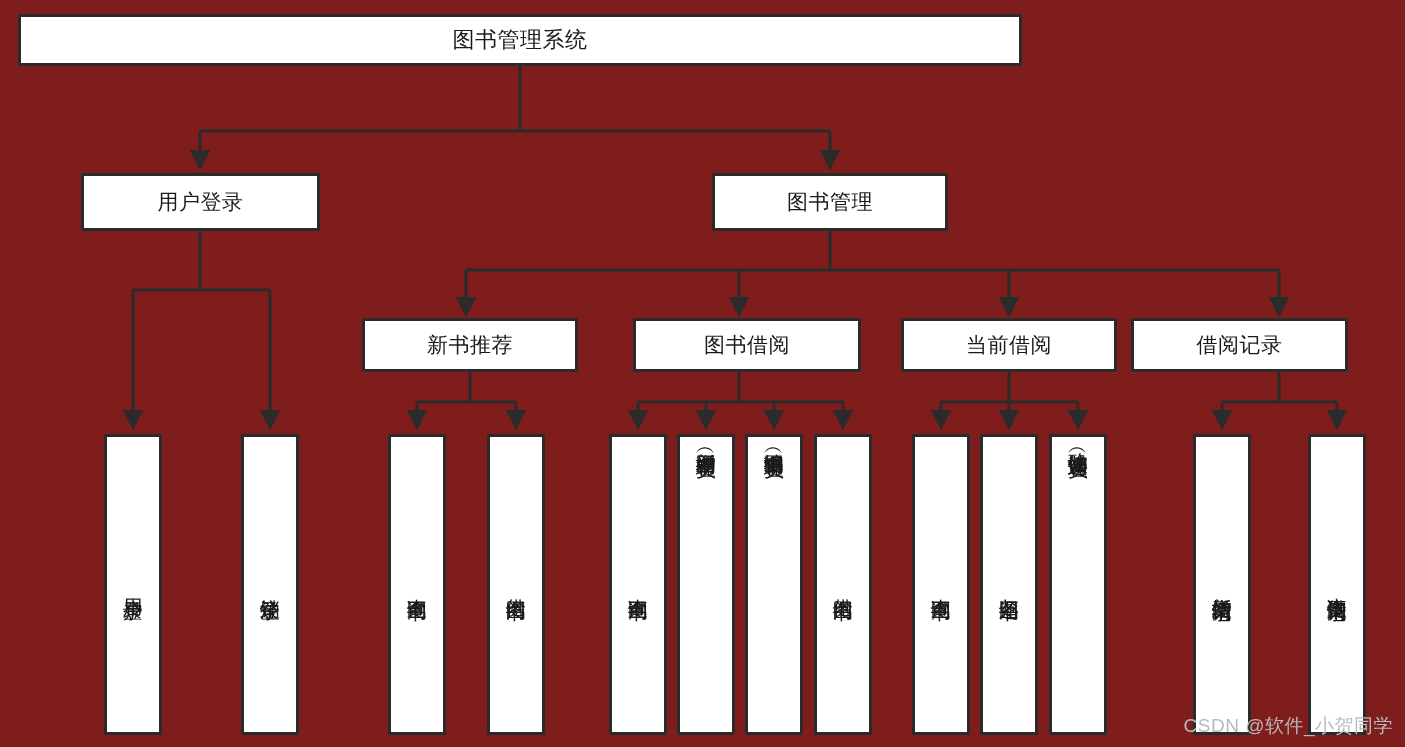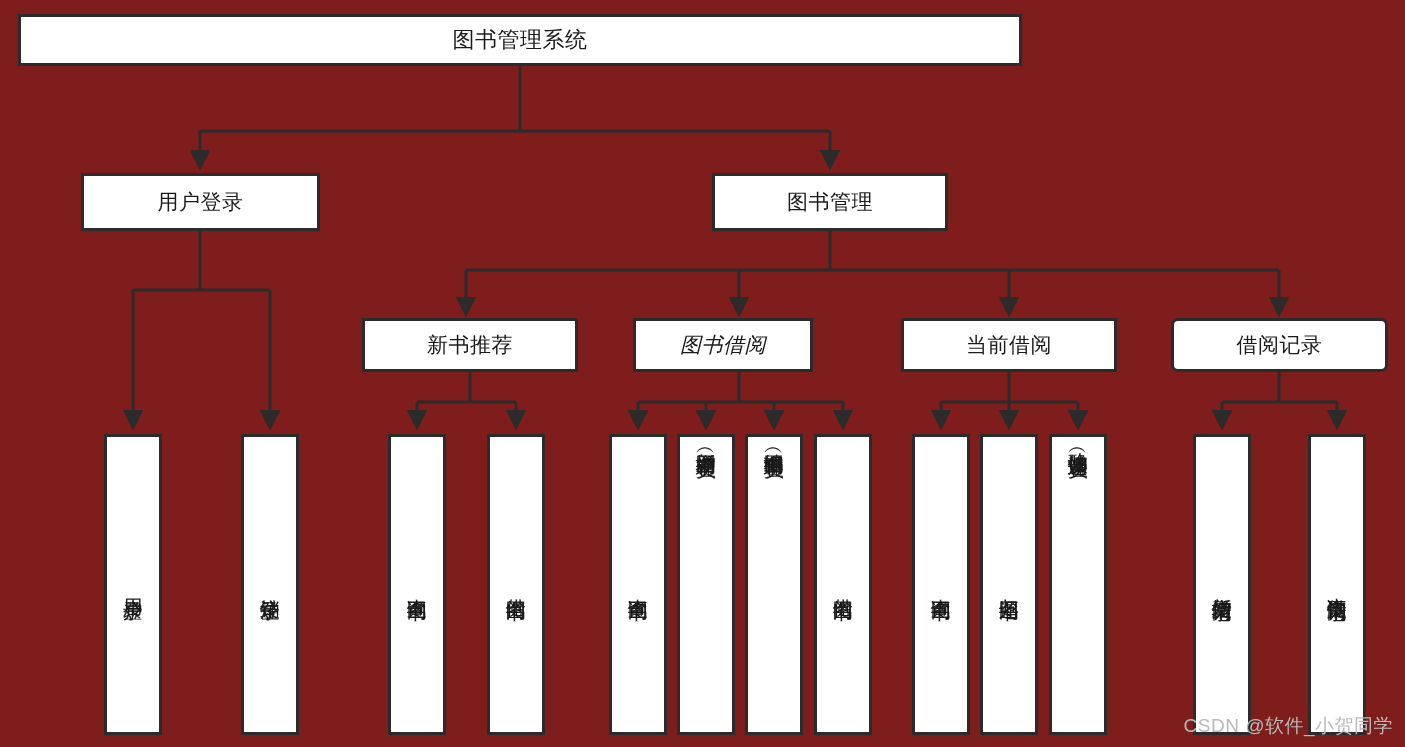--- a/index.html
+++ b/index.html
@@ -133,27 +133,27 @@
   <div class="node" style="left:81px; top:173px; width:239px; height:58px;">
     <span class="label">用户登录</span>
   </div>
   <div class="node" style="left:712px; top:173px; width:236px; height:58px;">
     <span class="label">图书管理</span>
   </div>
 
   <div class="node" style="left:362px; top:318px; width:216px; height:54px;text-align:right;">
     <span class="label">新书推荐</span>
   </div>
-  <div class="node" style="left:633px; top:318px; width:180px; height:54px;font-style:italic;">
+  <div class="node" style="left:633px; top:318px; width:228px; height:54px;">
     <span class="label">图书借阅</span>
   </div>
   <div class="node" style="left:901px; top:318px; width:216px; height:54px;">
     <span class="label">当前借阅</span>
   </div>
-  <div class="node" style="left:1171px; top:318px; width:217px; height:54px;border-radius:7px;">
+  <div class="node" style="left:1131px; top:318px; width:217px; height:54px;">
     <span class="label">借阅记录</span>
   </div>
 
   <div class="node leaf vcenter" style="left:104px; top:434px; width:58px; height:301px;">
     <span class="label">用户登录</span>
   </div>
   <div class="node leaf vcenter" style="left:241px; top:434px; width:58px; height:301px;">
     <span class="label">注销登录</span>
   </div>
 

